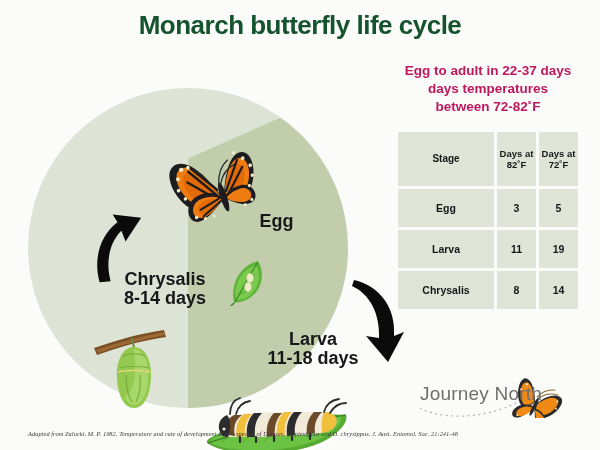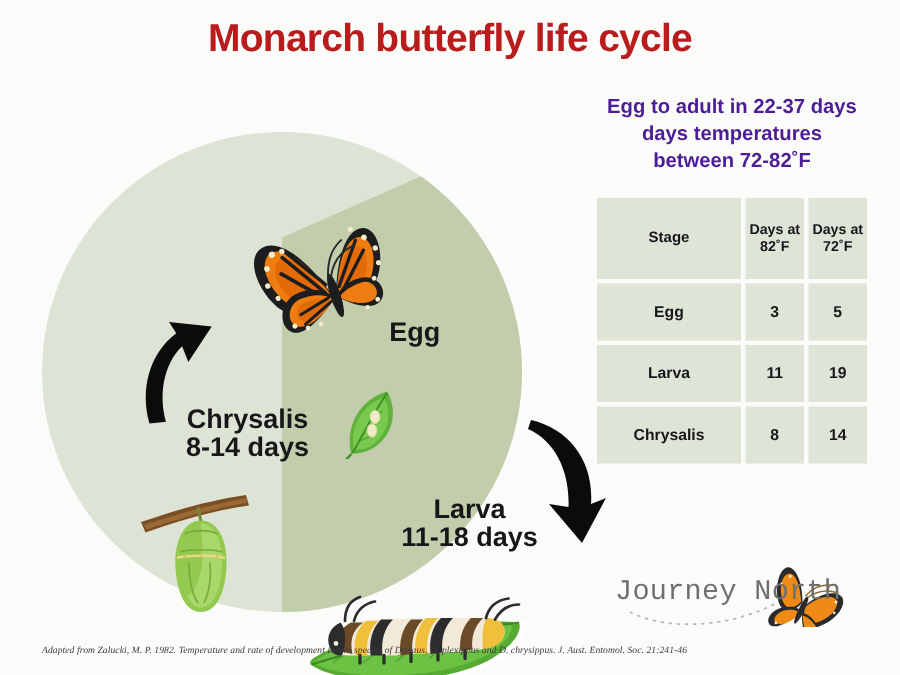--- a/index.html
+++ b/index.html
@@ -9,21 +9,21 @@
     font-family:"Liberation Sans", sans-serif;
     overflow:hidden;position:relative;
   }
   #page{position:absolute;inset:0;}
 
   
   .title{
     position:absolute;top:10px;left:0;width:600px;
     text-align:center;
     font-size:26px;font-weight:bold;letter-spacing:-0.5px;
-    color:#b91c1c;
+    color:#14532d;
   }
 
   
   .cycle-wrap{position:absolute;left:28px;top:88px;width:320px;height:320px;}
   .circle{
     position:absolute;inset:0;border-radius:50%;
     background:#dde3d5;overflow:hidden;
   }
   .circle-dark{
     position:absolute;left:50%;top:0;width:50%;height:100%;
@@ -52,43 +52,43 @@
   .egg-leaf{position:absolute;left:196px;top:168px;}
   
   .chrysalis{position:absolute;left:62px;top:232px;}
   
   .cater{position:absolute;left:172px;top:304px;}
 
   
   .side{position:absolute;left:388px;top:62px;width:200px;}
   .side-head{
     text-align:center;font-weight:bold;font-size:13.5px;line-height:1.32;
-    color:#4c1d95;
+    color:#be185d;
   }
 
   table.t{
     border-collapse:separate;border-spacing:3px;
     margin:14px auto 0 auto;width:186px;table-layout:fixed;
   }
   table.t td{
     background:#dee4d6;
     text-align:center;vertical-align:middle;
     font-weight:bold;color:#17171a;
     padding:0;
   }
   table.t tr.head td{height:54px;font-size:9.5px;line-height:1.25;}
   table.t tr.body td{height:38px;font-size:10.5px;}
   table.t td.c0{width:96px;font-size:10px;}
   table.t tr.head td.c0{font-size:10px;}
 
   
   .logo{position:absolute;left:406px;top:372px;width:185px;height:46px;}
   .logo-txt{
-    position:absolute;left:4px;top:11px;
-    font-family:Liberation Mono, monospace;
+    position:absolute;left:14px;top:11px;
+    font-family:Liberation Sans, sans-serif;
     font-size:19px;color:#6f6f6f;letter-spacing:0.2px;
   }
 
   
   .cite{
     position:absolute;left:28px;top:430px;width:545px;
     font-family:"Liberation Serif", serif;
     font-style:italic;font-size:6.4px;color:#3a3a3a;
     letter-spacing:0.05px;white-space:nowrap;
   }

